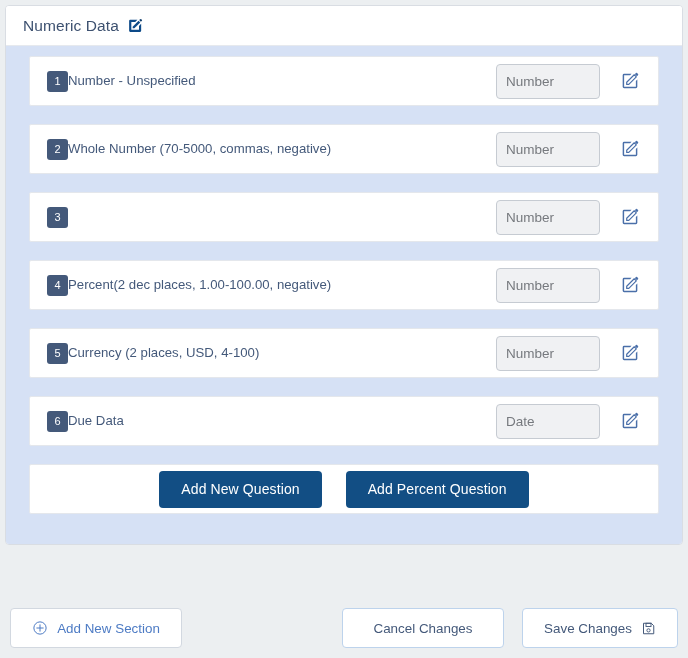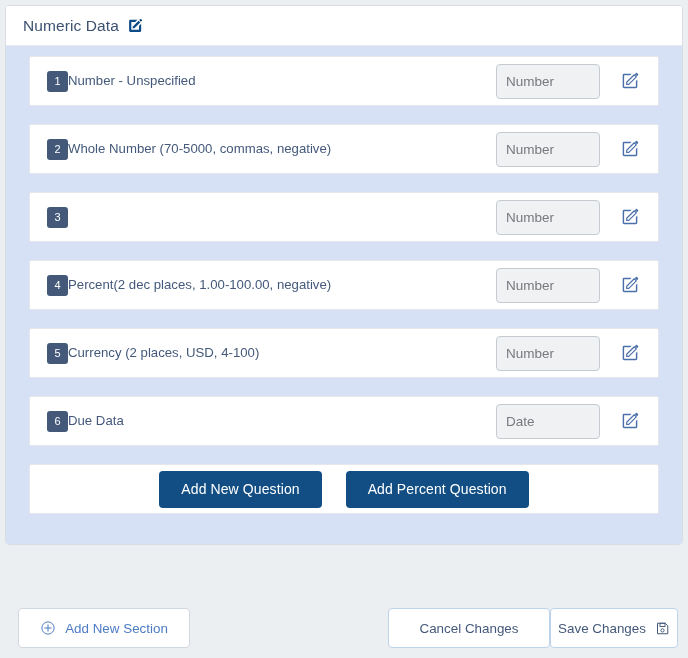--- a/index.html
+++ b/index.html
@@ -151,21 +151,21 @@
     font-size: 14px;
     font-family: "Liberation Sans", sans-serif;
     cursor: pointer;
     letter-spacing: 0.1px;
     white-space: nowrap;
   }
 
   
   .footer {
     position: absolute;
-    left: 8px;
+    left: 0;
     right: 0;
     bottom: 0;
     height: 60px;
     display: flex;
     align-items: center;
     padding: 0 10px;
   }
 
   .btn-outline {
     background: #ffffff;
@@ -187,24 +187,25 @@
   .btn-add-section {
     width: 172px;
     color: #4d7bc4;
     border-color: #d2d8e0;
     justify-content: center;
   }
 
   .footer-right {
     margin-left: auto;
     display: flex;
+    gap: 18px;
   }
 
   .btn-cancel { width: 162px; border-color: #bdd3ec; }
-  .btn-save   { width: 128px; border-color: #bdd3ec; align-items: center; }
+  .btn-save   { width: 156px; border-color: #bdd3ec; align-items: center; }
 
   .icon-inline {
     display: inline-flex;
     align-items: center;
     justify-content: center;
   }
 </style>
 </head>
 <body>
 

